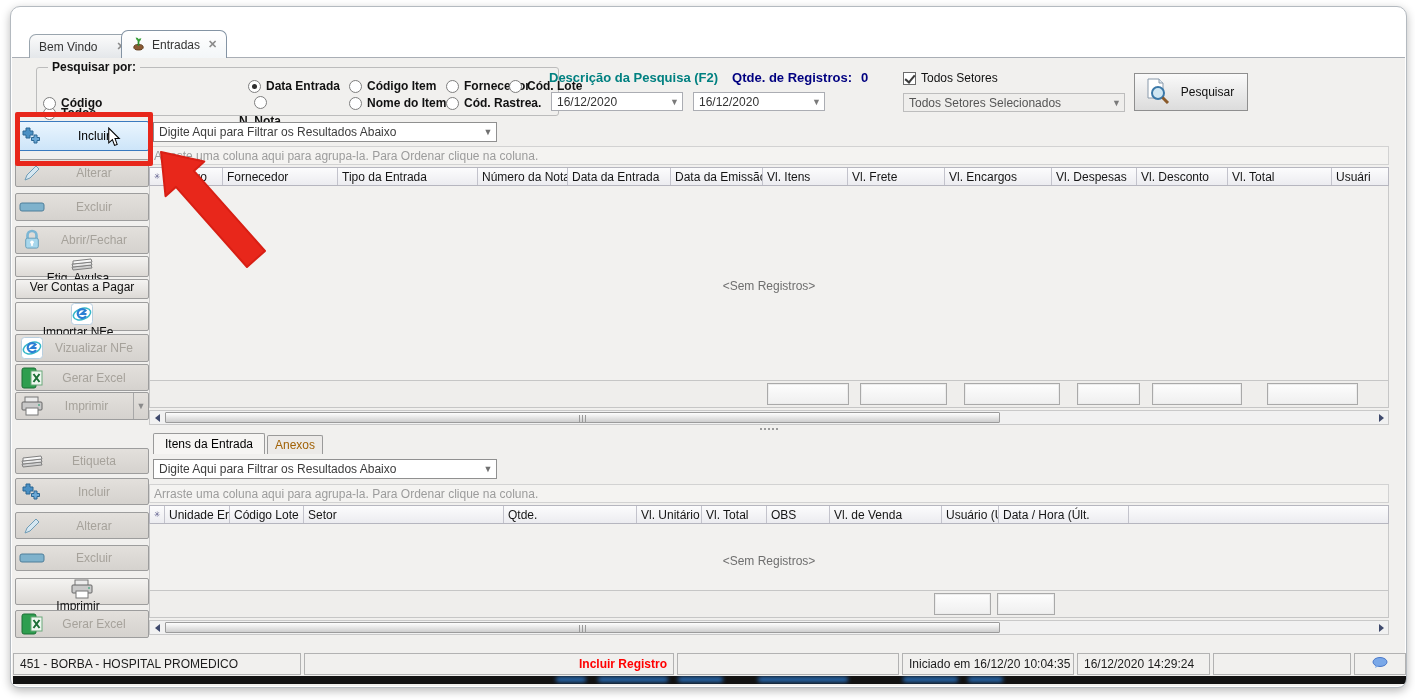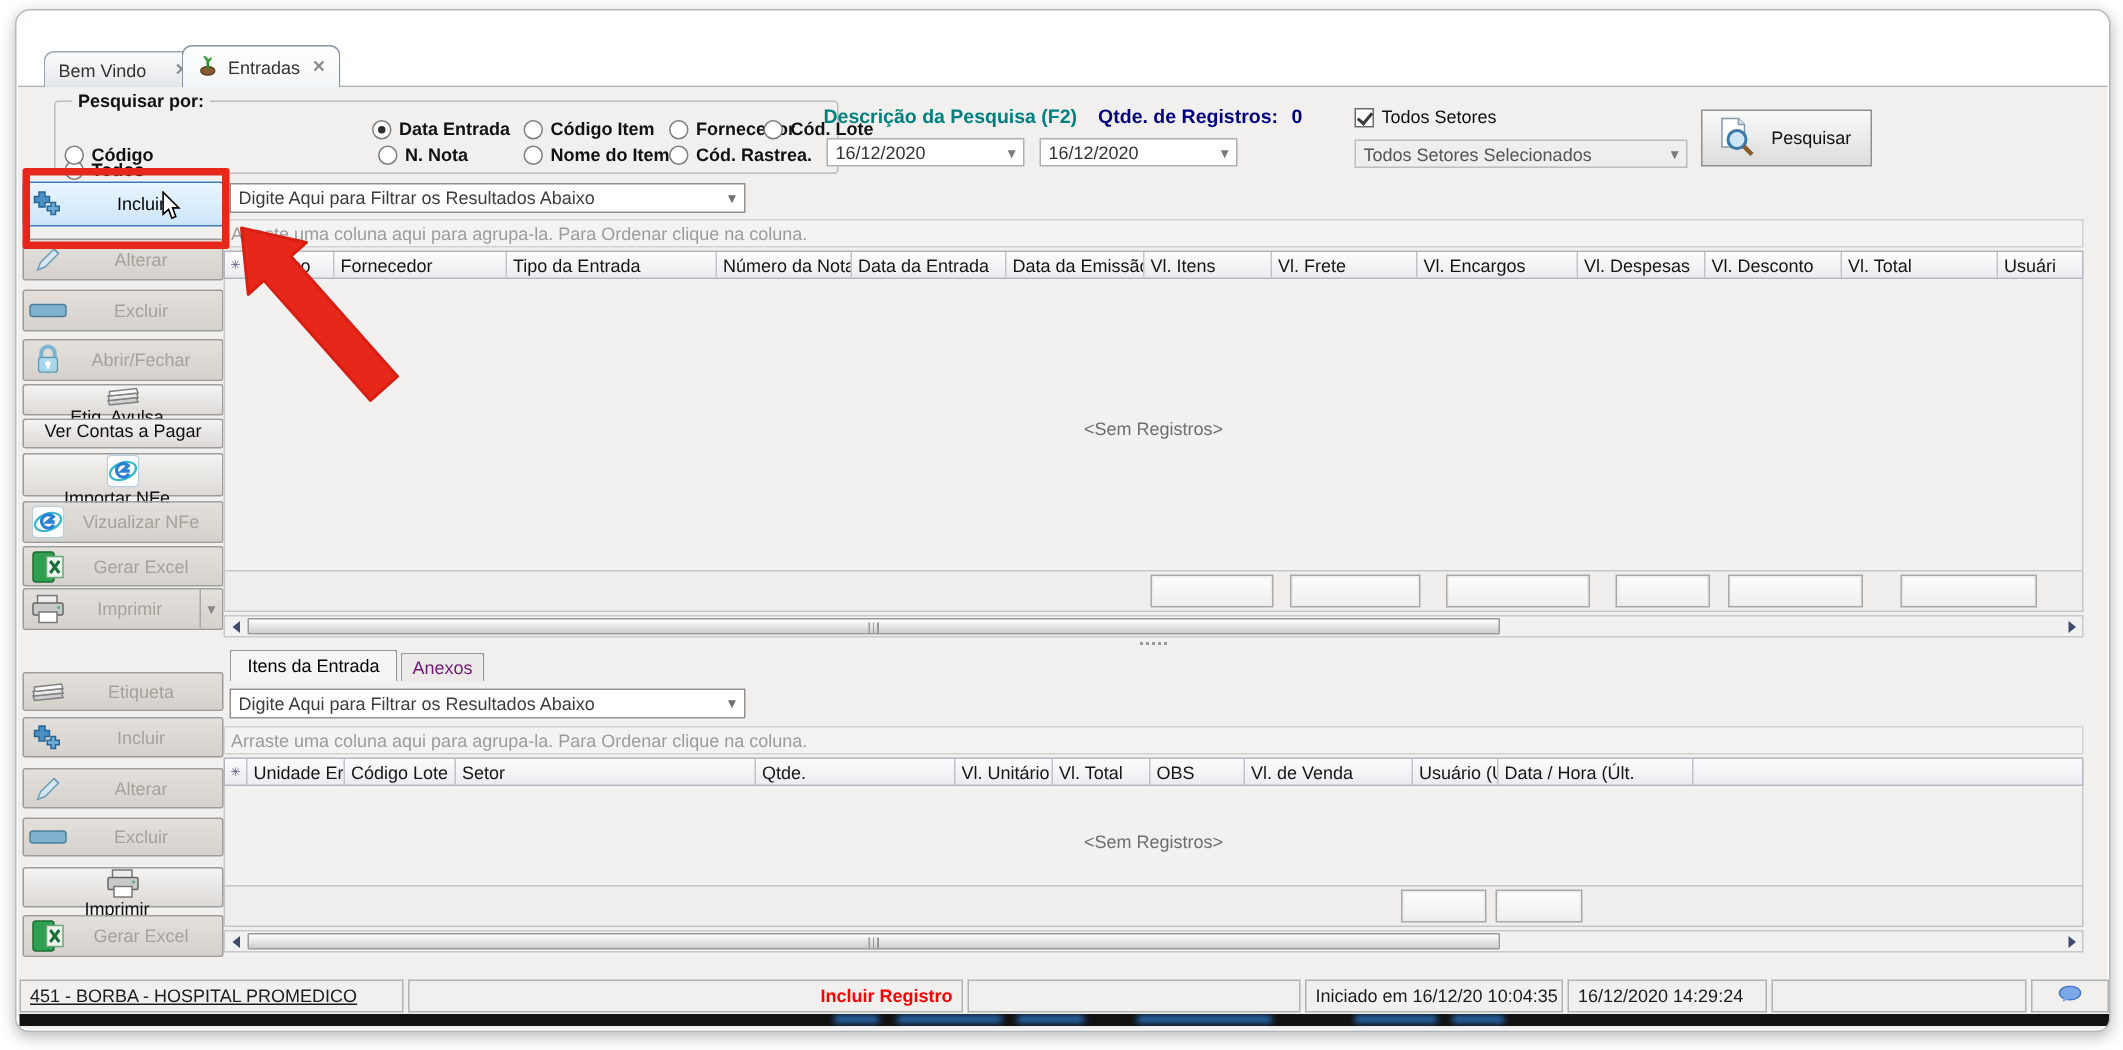--- a/index.html
+++ b/index.html
@@ -70,21 +70,21 @@
   .tri-r{width:0;height:0;border-top:4px solid transparent;border-bottom:4px solid transparent;border-left:5px solid #3f4a6d;}
   .sthumb{position:absolute;left:15px;top:1px;height:11px;background:linear-gradient(#fefefe,#cecece);border:1px solid #9b9b9b;border-radius:1px;}
   .grip{position:absolute;left:50%;top:2px;width:8px;height:7px;margin-left:-4px;
     background:repeating-linear-gradient(90deg,#9a9a9a 0 1px,transparent 1px 3px);}
   .vsplit{position:absolute;height:6px;display:flex;align-items:center;justify-content:center;gap:2px;}
   .vsplit i{width:2px;height:2px;background:#9a9a9a;display:block;}
 
   .btab{position:absolute;font-size:12px;display:flex;align-items:center;justify-content:center;
     border:1px solid #9a9a9a;border-bottom:none;border-radius:2px 2px 0 0;}
   .btab.active{background:#f6f5f3;color:#000;z-index:3;}
-  .btab.inactive{background:#eceae8;color:#701a75;}
+  .btab.inactive{background:#eceae8;color:#a16207;}
 
   
   .statusbar{position:absolute;left:2px;top:646px;width:1393px;height:22px;display:flex;gap:3px;font-size:12px;color:#1c1c1c;}
   .spanel{border:1px solid #b2b2b2;background:#f1f0ee;display:flex;align-items:center;padding:0 6px;white-space:nowrap;overflow:hidden;}
   .spanel.red{justify-content:flex-end;color:#ff0000;font-weight:bold;}
   .darkstrip{position:absolute;left:2px;top:669px;width:1393px;height:8px;background:#121212;overflow:hidden;}
   .glow{position:absolute;top:1px;height:5px;background:#2e7fd8;border-radius:2px;filter:blur(2px);opacity:.85;}
 
   
   .red-rect{position:absolute;left:4px;top:105px;width:138px;height:54px;border:5px solid #e8271b;border-radius:2px;z-index:39;}
@@ -122,21 +122,21 @@
       <span>Todos</span>
     </div>
   <div class="radio" style="left:32px;top:89px;">
       <span class="rb"></span>
       <span>Código</span>
     </div>
   <div class="radio" style="left:237px;top:72px;">
       <span class="rb sel"></span>
       <span>Data Entrada</span>
     </div>
-  <div class="radio" style="left:241px;top:89px;">
+  <div class="radio" style="left:228px;top:89px;flex-direction:column;">
       <span class="rb"></span>
       <span>N. Nota</span>
     </div>
   <div class="radio" style="left:338px;top:72px;">
       <span class="rb"></span>
       <span>Código Item</span>
     </div>
   <div class="radio" style="left:338px;top:89px;">
       <span class="rb"></span>
       <span>Nome do Item</span>
@@ -434,21 +434,21 @@
       <svg width="22" height="22" viewBox="0 0 22 22">
           <rect x="1" y="1" width="14" height="20" rx="2" fill="#2e9e4f" stroke="#1b6e35"></rect>
           <rect x="10" y="4" width="11" height="14" fill="#eef7ef" stroke="#6aa87a"></rect>
           <path d="M12.5 7l6 8M18.5 7l-6 8" stroke="#1b6e35" stroke-width="2"></path>
         </svg>
     </span>
     <span class="lb">Gerar Excel</span>
   </div>
 
   <div class="statusbar">
-    <div class="spanel" style="width:256px;text-decoration:underline;">451 - BORBA - HOSPITAL PROMEDICO</div>
+    <div class="spanel" style="width:288px;">451 - BORBA - HOSPITAL PROMEDICO</div>
     <div class="spanel red" style="width:370px;">Incluir Registro</div>
     <div class="spanel" style="width:222px;"></div>
     <div class="spanel" style="width:172px;">Iniciado em 16/12/20 10:04:35</div>
     <div class="spanel" style="width:133px;">16/12/2020 14:29:24</div>
     <div class="spanel" style="flex:1;"></div>
     <div class="spanel" style="width:52px;justify-content:center;">
       <span>
         <svg width="16" height="12" viewBox="0 0 16 12">
             <ellipse cx="8" cy="5" rx="7" ry="4.5" fill="#7aa8e8" stroke="#4a78c8"></ellipse>
             <path d="M4 8l-1 3 4-2z" fill="#7aa8e8"></path>

